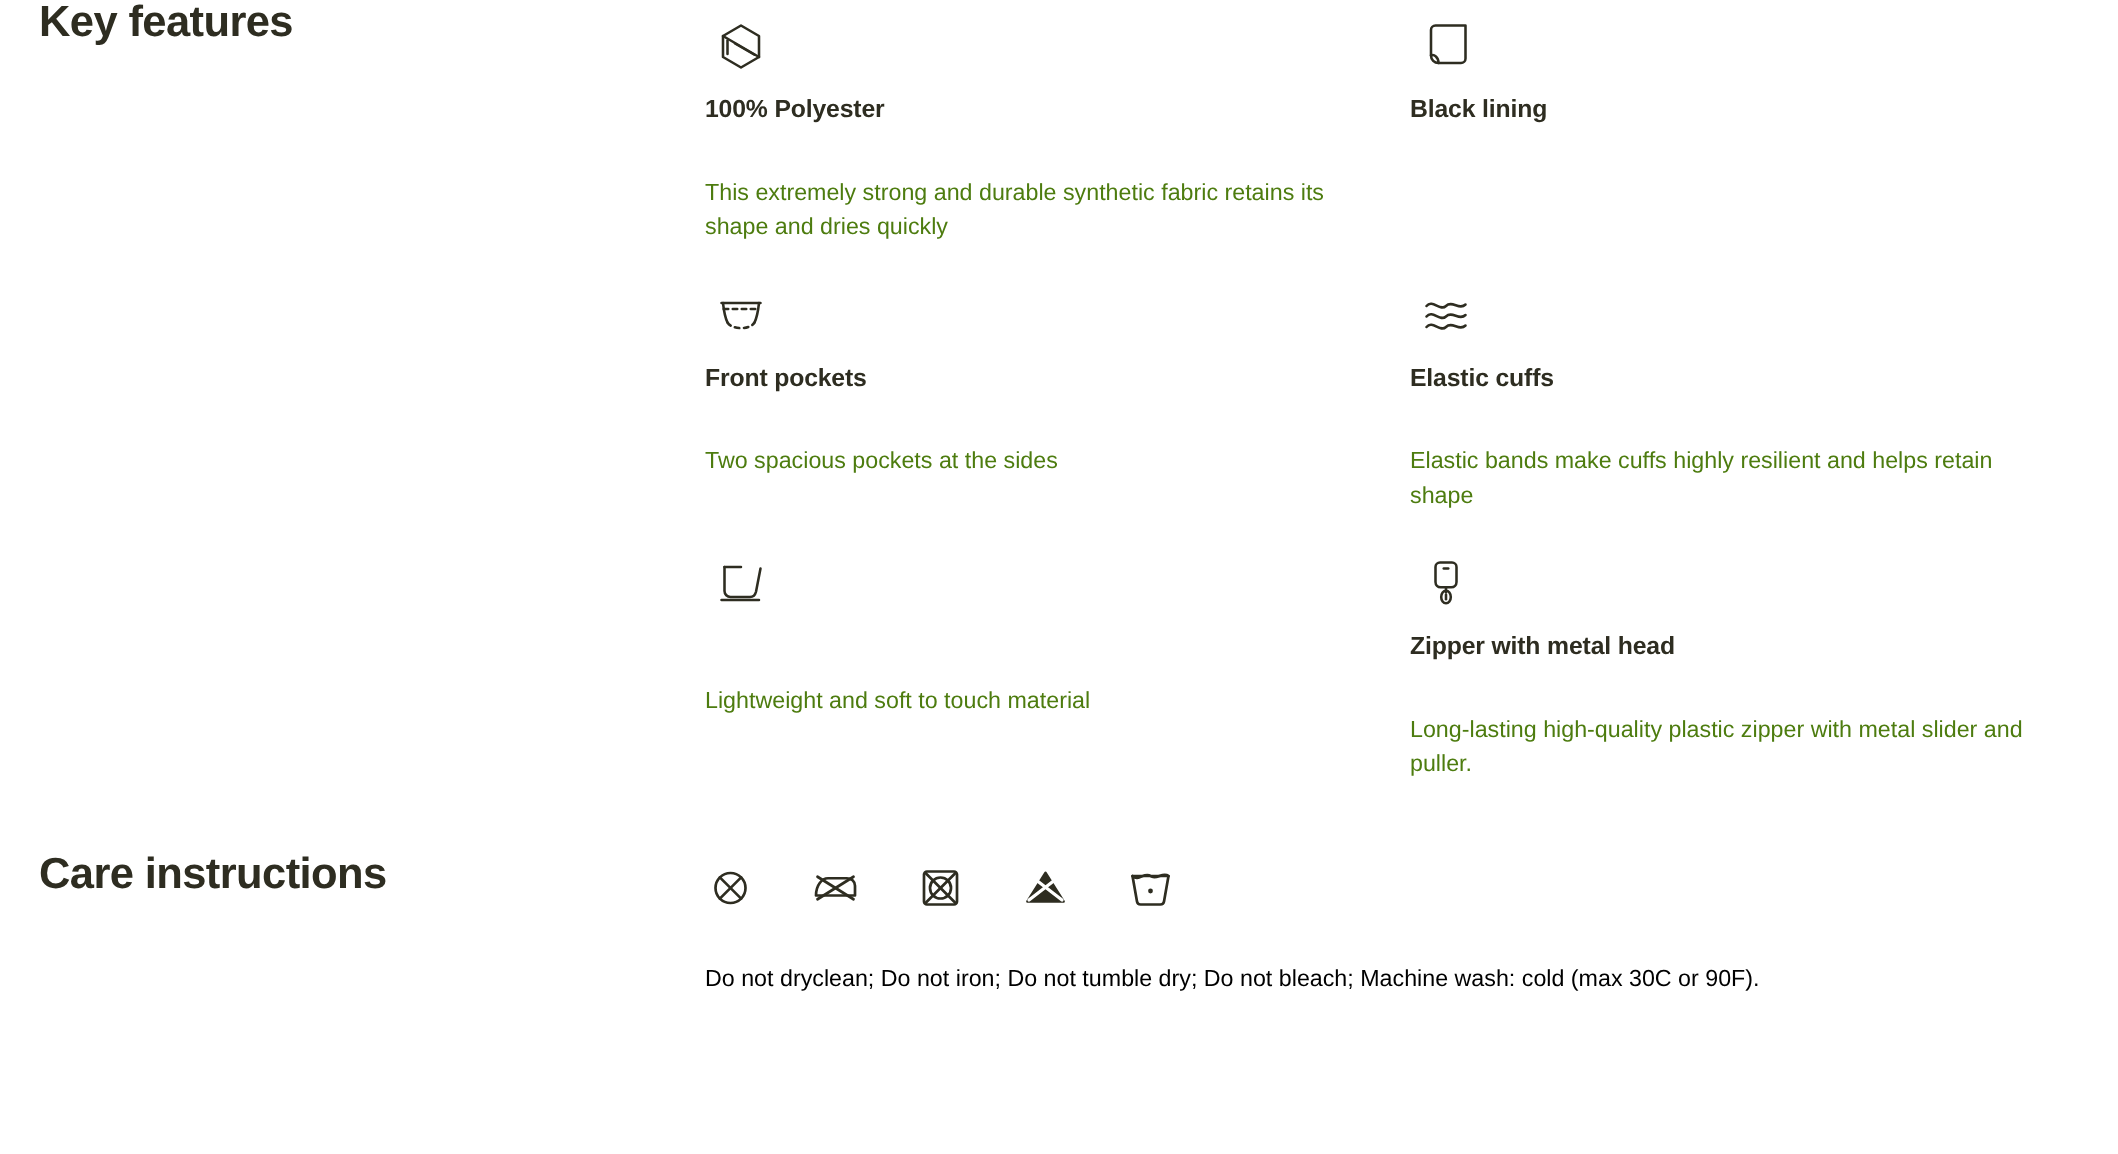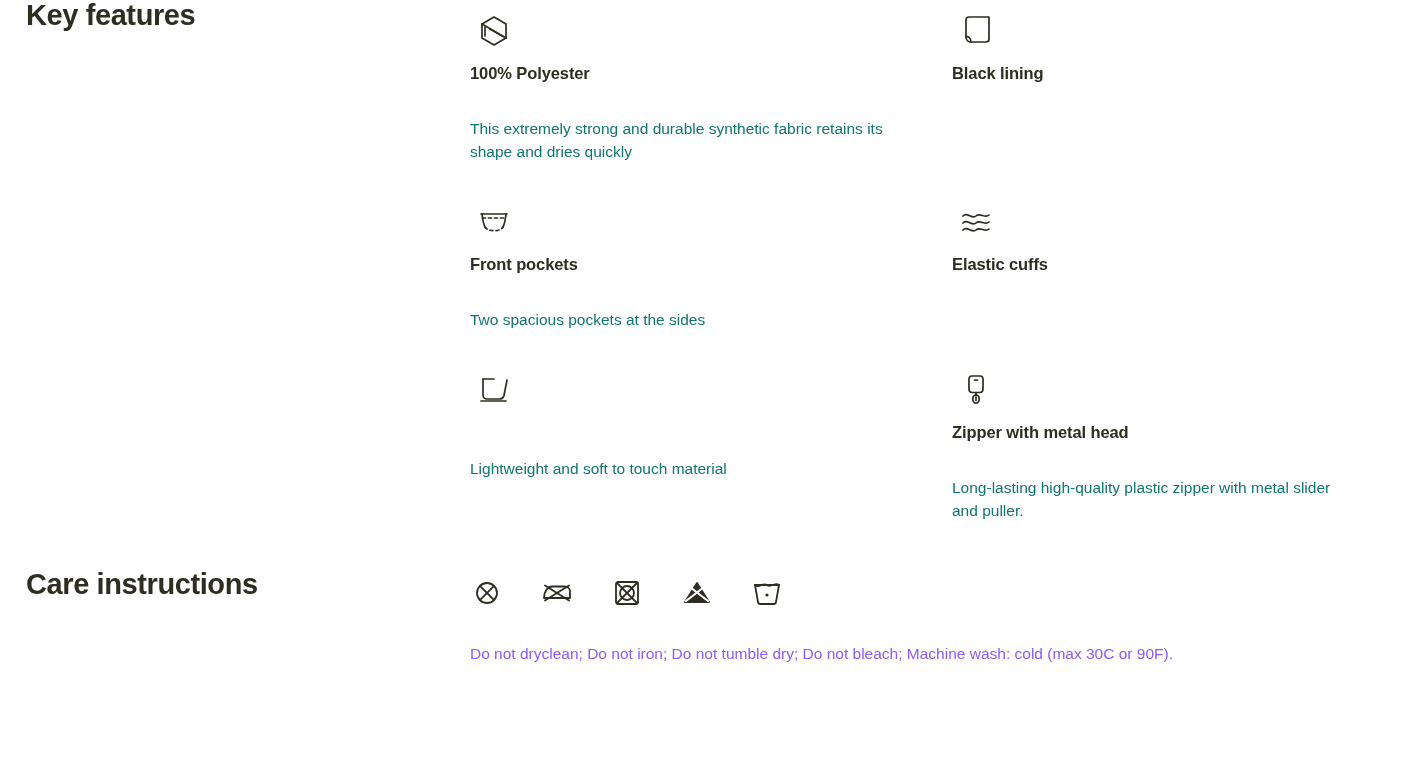--- a/index.html
+++ b/index.html
@@ -45,21 +45,20 @@
     line-height: 1.1;
   }
 
   .features-grid {
     flex: 1 1 auto;
     display: grid;
     grid-template-columns: 470px 1fr;
     column-gap: 0px;
     row-gap: 0px;
     padding-right: 26px;
-    gap: 12px;
   }
 
   .feature {
     padding-right: 36px;
     padding-bottom: 16px;
   }
 
   .feature-icon {
     height: 64px;
     display: flex;
@@ -74,21 +73,21 @@
     font-size: 16.5px;
     font-weight: bold;
     color: #2e2d21;
     margin: 0;
     letter-spacing: -0.1px;
   }
 
   .feature-desc {
     font-size: 15.5px;
     line-height: 23px;
-    color: #0f766e;
+    color: #4d7c0f;
     margin: 34px 0 0 0;
     max-width: 430px;
   }
 
   .feature.right .feature-desc { max-width: 425px; }
 
   
   .care-section {
     display: flex;
     align-items: flex-start;
@@ -105,21 +104,21 @@
     align-items: center;
     gap: 36px;
     height: 48px;
   }
 
   .care-icons svg { display: block; }
 
   .care-text {
     font-size: 15.5px;
     line-height: 23px;
-    color: #8b5cf6;
+    color: #000000;
     margin: 25px 0 0 0;
   }
 </style>
 </head>
 <body>
 
 <div class="page">
 
   <div class="section">
     <div class="section-title-col">
@@ -167,20 +166,21 @@
 
       <div class="feature right">
         <div class="feature-icon">
           <svg width="48" height="48" viewBox="0 0 48 48" fill="none" stroke="#2e2d21" stroke-width="1.7" stroke-linecap="round" stroke-linejoin="round">
             <path d="M11 17 C15 12 20 21 24 17 C28 13 33 20 37 16"></path>
             <path d="M11 24 C15 19 20 28 24 24 C28 20 33 27 37 23"></path>
             <path d="M11 31 C15 26 20 35 24 31 C28 27 33 34 37 30"></path>
           </svg>
         </div>
         <p class="feature-title">Elastic cuffs</p>
+        <p class="feature-desc">Elastic bands make cuffs highly resilient and helps retain shape</p>
       </div>
 
       <div class="feature left">
         <div class="feature-icon">
           <svg width="48" height="48" viewBox="0 0 48 48" fill="none" stroke="#2e2d21" stroke-width="1.7" stroke-linecap="round" stroke-linejoin="round">
             <path d="M13 12 L13 28 C13 30.2 14.8 32 17 32 L30 32 C32 32 33.5 30.5 34 28.5 L37 13"></path>
             <path d="M13 12 L24 12"></path>
             <path d="M11 34 L36 34"></path>
           </svg>
         </div>

